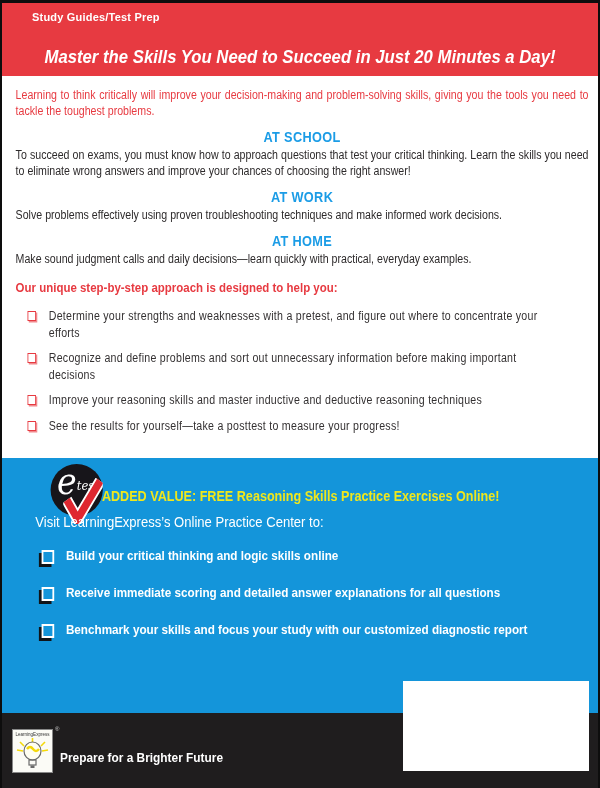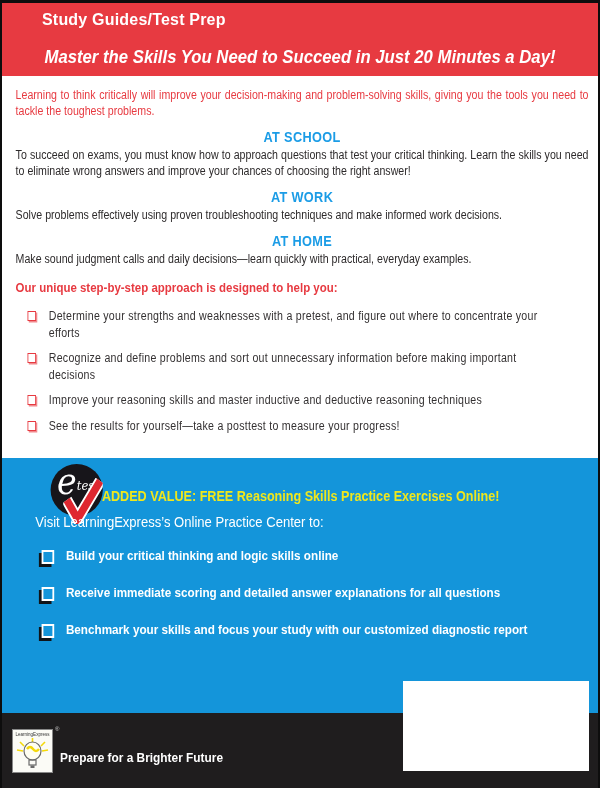--- a/index.html
+++ b/index.html
@@ -4,21 +4,21 @@
 <style>
   html,body { margin:0; padding:0; background:#000; }
   .page {
     position:relative; width:600px; height:788px; margin:0 auto;
     background:#fff; overflow:hidden; box-sizing:border-box;
     border-top:3px solid #0d0d0d; border-left:2px solid #0d0d0d; border-right:2px solid #0d0d0d;
     font-family:"Liberation Sans", sans-serif;
   }
   
   .hdr { position:absolute; top:0; left:0; right:0; height:73px; background:#e73a41; }
-  .hdr-cat { position:absolute; left:24px; top:8px; color:#fff; font-size:16px; font-weight:bold; letter-spacing:0.2px;padding-left:16px; }
+  .hdr-cat { position:absolute; left:14px; top:8px; color:#fff; font-size:11px; font-weight:bold; letter-spacing:0.2px;padding-left:16px; }
   .hdr-headline {
     position:absolute; left:0; right:0; bottom:8px; text-align:center; color:#fff;
     font-size:19px; font-weight:bold; font-style:italic; white-space:nowrap;
     transform:scaleX(0.88); transform-origin:50% 50%;
   }
 
   
   .cond-main {
     position:absolute; top:74px; left:0; width:706px; box-sizing:border-box;
     padding:0 16px; transform:scaleX(0.85); transform-origin:0 0; color:#2d2a2b;

